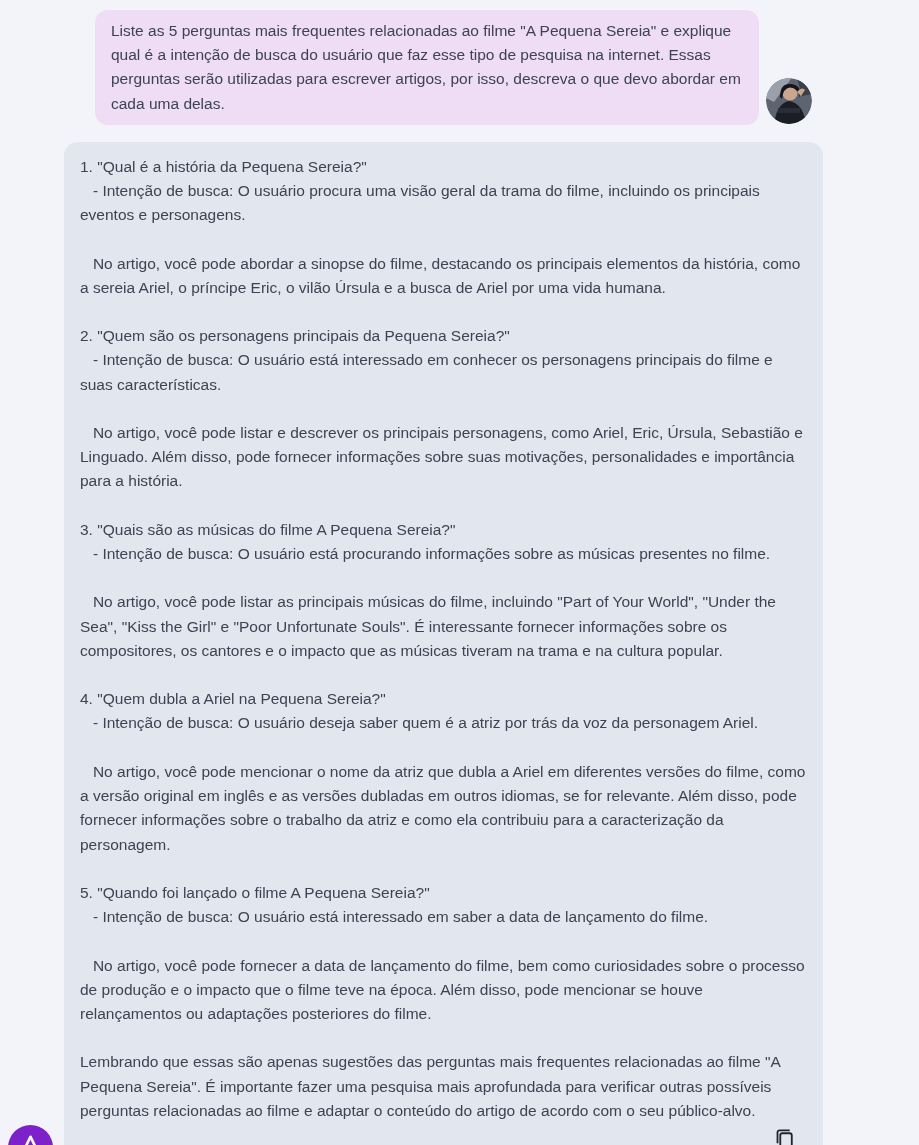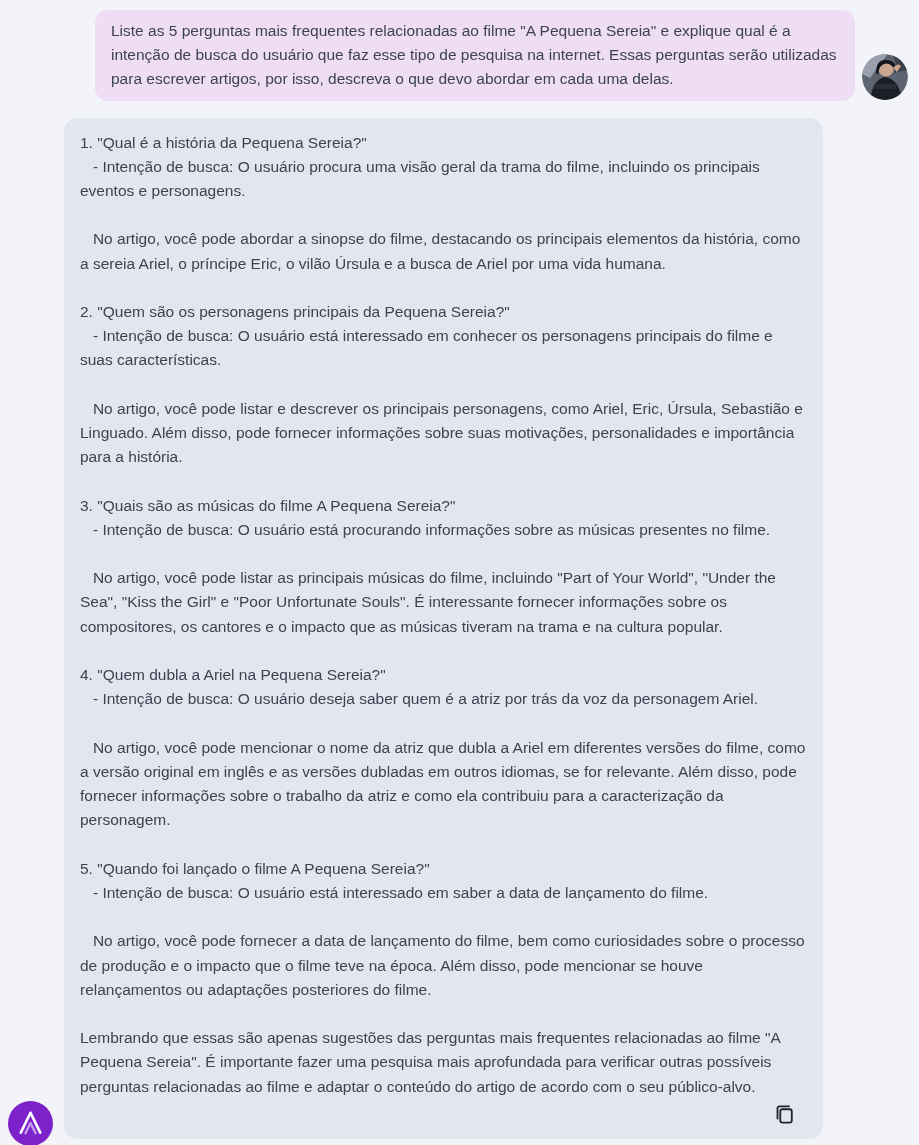--- a/index.html
+++ b/index.html
@@ -15,21 +15,21 @@
   .user-row {
     display: flex;
     align-items: flex-end;
     padding: 10px 10px 0 95px;
     gap: 7px;
   }
   .user-bubble {
     background: #efddf6;
     border-radius: 13px;
     padding: 9px 16px;
-    width: 760px;
+    width: 664px;
     font-size: 15.5px;
     line-height: 24.5px;
   }
   .avatar {
     flex: 0 0 auto;
     border-radius: 50%;
     overflow: hidden;
   }
   .user-avatar { width: 46px; height: 46px; margin-bottom: 1px; }
   .user-avatar svg { display: block; }

